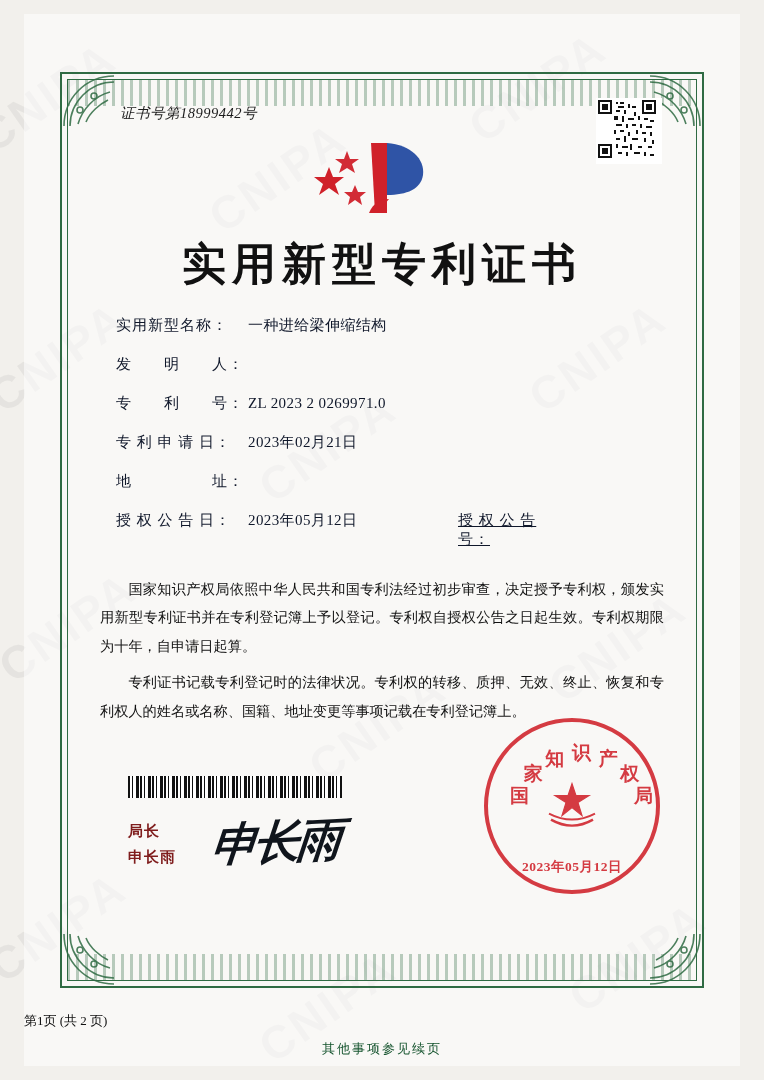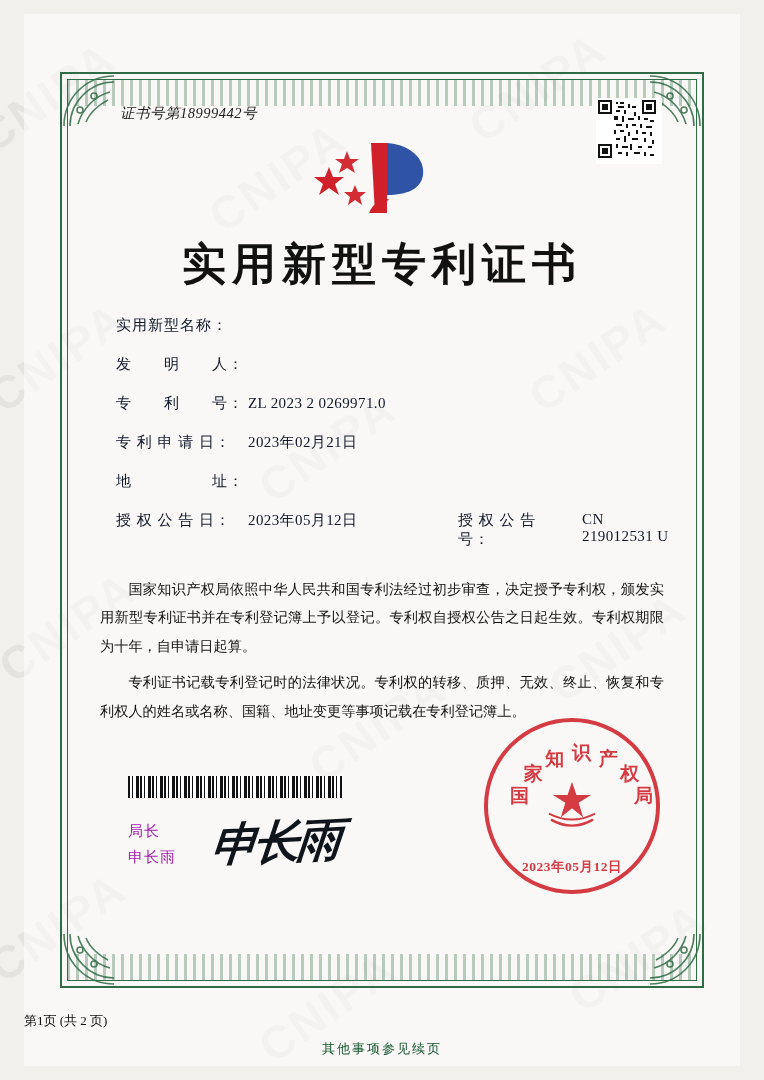--- a/index.html
+++ b/index.html
@@ -155,20 +155,21 @@
   }
   .field-value.inline-split { display: flex; }
   .field-value .seg-a { width: 210px; flex: none; }
   .field-label2 {
     width: 112px;
     flex: none;
     letter-spacing: 1px;
     display: flex;
     justify-content: space-between;
     padding-right: 12px;
+    text-decoration: underline;
   }
 
   .paragraphs {
     margin-top: 26px;
     font-size: 14.2px;
     line-height: 2.0;
     color: #111;
     text-align: justify;
     padding: 0 6px;
   }
@@ -187,22 +188,23 @@
         #111 4px, #111 5px, #fff 5px, #fff 8px,
         #111 8px, #111 11px, #fff 11px, #fff 12px);
   }
 
   .signature-block {
     position: absolute;
     left: 34px;
     bottom: 96px;
     font-size: 15px;
     line-height: 1.7;
-    color: #a21caf;
+    color: #7f1d1d;
     letter-spacing: 1px;
+    font-weight: bold;
   }
   .handwriting {
     position: absolute;
     left: 118px;
     bottom: 92px;
     font-size: 46px;
     color: #10151c;
     font-family: "DejaVu Serif", serif;
     font-style: italic;
     font-weight: bold;
@@ -425,20 +427,21 @@
         <path d="M62 80 C66 70 74 66 82 66 L70 80 Z" fill="#d0212a"></path>
       </svg>
     </div>
 
     <div class="title">实用新型专利证书</div>
 
     <div class="fields">
 
       <div class="field-row">
         <div class="field-label">实用新型名称：</div>
+        <div class="field-value">一种进给梁伸缩结构</div>
       </div>
 
       <div class="field-row">
         <div class="field-label">发　　明　　人：</div>
       </div>
 
       <div class="field-row">
         <div class="field-label">专　　利　　号：</div>
         <div class="field-value">ZL 2023 2 0269971.0</div>
       </div>
@@ -451,21 +454,20 @@
 
       <div class="field-row">
         <div class="field-label">地　　　　　址：</div>
       </div>
 
       <div class="field-row">
         <div class="field-label">授 权 公 告 日：</div>
         <div class="field-value inline-split">
           <span class="seg-a">2023年05月12日</span>
           <span class="field-label2">授 权 公 告 号：</span>
-          <span>CN 219012531 U</span>
         </div>
       </div>
 
     </div>
 
     <div class="paragraphs">
       <p>国家知识产权局依照中华人民共和国专利法经过初步审查，决定授予专利权，颁发实用新型专利证书并在专利登记簿上予以登记。专利权自授权公告之日起生效。专利权期限为十年，自申请日起算。</p>
       <p>专利证书记载专利登记时的法律状况。专利权的转移、质押、无效、终止、恢复和专利权人的姓名或名称、国籍、地址变更等事项记载在专利登记簿上。</p>
     </div>
 

